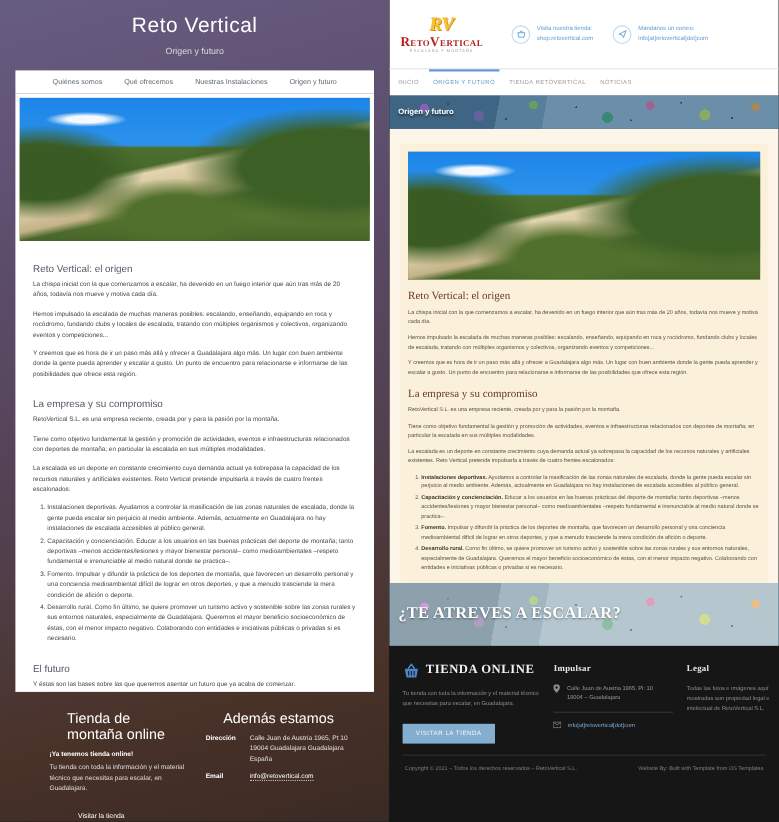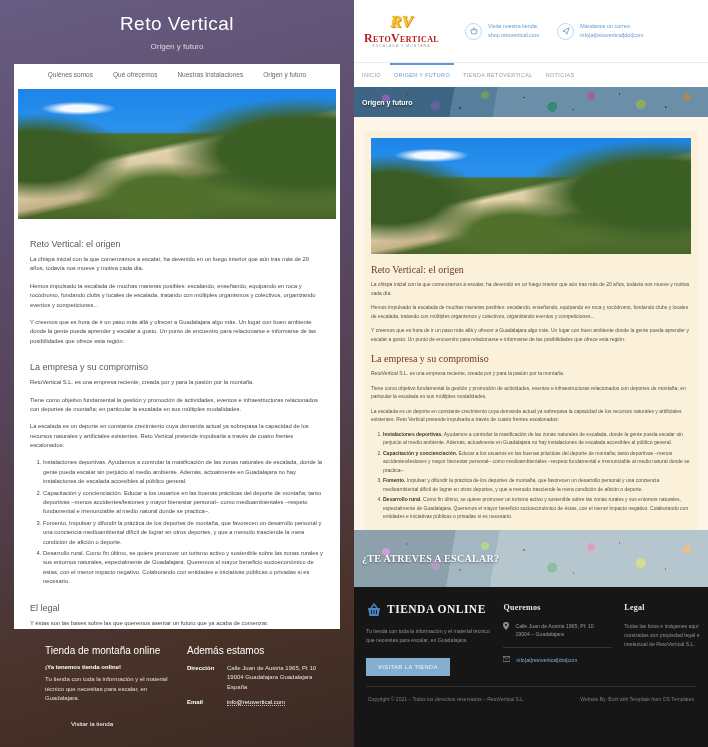--- a/index.html
+++ b/index.html
@@ -25,21 +25,21 @@
       linear-gradient(180deg,#1d85e8 0%,#2b92ec 33%,#4c6f2f 35%,#44652a 60%,#5c7934 80%,#466427 100%);
     background-color:#47682c;}
   .lart{padding:8px 12px 0;}
   .lart h2{font-size:9px;font-weight:400;color:#5c5565;margin:16px 0 6px;}
   .lart h2:first-child{margin-top:12px;}
   .lart p{font-size:5.8px;line-height:1.62;color:#46464d;margin:0 0 8px;}
   .lart ol{margin:0 0 8px;padding-left:13px;}
   .lart li{font-size:5.8px;line-height:1.62;color:#46464d;margin-bottom:2px;}
   .lfoot{padding:16px 16px 0 45px;color:#fff;}
   .lfoot-grid{display:grid;grid-template-columns:128px 1fr;column-gap:14px;}
-  .lfoot h3{font-size:10px;font-weight:400;margin:0 0 8px;}
+  .lfoot h3{font-size:13px;font-weight:400;margin:0 16px 8px;}
   .lfoot .lead{font-size:6px;font-weight:bold;margin:2px 0 5px;}
   .lfoot p{font-size:6px;line-height:1.6;color:rgba(255,255,255,.82);margin:0 0 8px;}
   .lfoot .shoplink{display:inline-block;margin:4px 0 0 26px;font-size:6.2px;color:#fff;cursor:pointer;}
   .addr-row{display:grid;grid-template-columns:34px 1fr;column-gap:6px;font-size:6px;line-height:1.55;margin-bottom:6px;}
   .addr-row .lbl{font-weight:bold;}
   .addr-row .val{color:rgba(255,255,255,.85);}
   .email-link{color:#fff;border-bottom:1px dotted rgba(255,255,255,.7);cursor:pointer;}
 
   
   .panel.right{background:#151515;display:flex;flex-direction:column;}
@@ -78,21 +78,21 @@
   .rmain{height:413px;background:#fdf6e8;padding:14px 10px 0;overflow:hidden;flex:none;}
   .rcard{background:#fbf0da;padding:7px 7px 12px;}
   .photo.small{height:116px;}
   .rart h2{font-family:"Liberation Serif",serif;font-weight:400;font-size:10px;color:#6b3a26;margin:10px 0 5px;}
   .rart p{font-size:5px;line-height:1.7;color:#55504a;margin:0 0 6px;}
   .rart ol{margin:0 0 6px;padding-left:12px;}
   .rart li{font-size:5px;line-height:1.7;color:#55504a;margin-bottom:2px;}
   .rart li .lead{font-weight:bold;color:#3c362f;}
   .rbanner{height:57px;position:relative;display:flex;align-items:center;flex:none;}
   .rbanner::before{content:"";position:absolute;inset:0;background:rgba(253,243,223,.38);}
-  .rbanner .btxt{position:relative;z-index:1;margin-left:8px;font-family:"Liberation Serif",serif;font-weight:bold;font-size:10px;color:#fff;text-shadow:0 1px 2px rgba(0,0,0,.45);letter-spacing:.3px;}
+  .rbanner .btxt{position:relative;z-index:1;margin-left:8px;font-family:"Liberation Serif",serif;font-weight:bold;font-size:15px;color:#fff;text-shadow:0 1px 2px rgba(0,0,0,.45);letter-spacing:.3px;}
   .rfoot{flex:1;background:#161616;color:#9a9a9a;padding:16px 12px 0;}
   .rfoot-grid{display:grid;grid-template-columns:38% 33% 29%;column-gap:12px;}
   .rfoot h3{font-family:"Liberation Serif",serif;font-size:8px;font-weight:bold;color:#e8e8e8;margin:0 0 10px;letter-spacing:.3px;}
   .rfoot .bigshop{display:flex;align-items:flex-start;gap:5px;margin-bottom:10px;}
   .rfoot .bigshop .t{font-family:"Liberation Serif",serif;font-weight:bold;font-size:11.5px;color:#f2f2f2;text-transform:uppercase;letter-spacing:.5px;}
   .rfoot p{font-size:5.2px;line-height:1.7;margin:0 0 10px;color:#8f8f8f;}
   .shopbtn{display:inline-block;background:#84aed0;color:#f4f8fb;font-size:5.6px;letter-spacing:.5px;padding:6px 12px;text-transform:uppercase;cursor:pointer;}
   .frow{display:flex;gap:6px;align-items:flex-start;font-size:5.2px;line-height:1.6;padding-bottom:8px;}
   .frow.sep{border-bottom:1px solid #333;margin-bottom:8px;}
   .frow .femail{color:#7fb0d8;cursor:pointer;}
@@ -125,21 +125,21 @@
         <h2>La empresa y su compromiso</h2>
         <p>RetoVertical S.L. es una empresa reciente, creada por y para la pasión por la montaña.</p>
         <p>Tiene como objetivo fundamental la gestión y promoción de actividades, eventos e infraestructuras relacionados con deportes de montaña; en particular la escalada en sus múltiples modalidades.</p>
         <p>La escalada es un deporte en constante crecimiento cuya demanda actual ya sobrepasa la capacidad de los recursos naturales y artificiales existentes. Reto Vertical pretende impulsarla a través de cuatro frentes escalonados:</p>
         <ol>
           <li><span>Instalaciones deportivas.</span><span> Ayudamos a controlar la masificación de las zonas naturales de escalada, donde la gente pueda escalar sin perjuicio al medio ambiente. Además, actualmente en Guadalajara no hay instalaciones de escalada accesibles al público general.</span></li>
           <li><span>Capacitación y concienciación.</span><span> Educar a los usuarios en las buenas prácticas del deporte de montaña; tanto deportivas –menos accidentes/lesiones y mayor bienestar personal– como medioambientales –respeto fundamental e irrenunciable al medio natural donde se practica–.</span></li>
           <li><span>Fomento.</span><span> Impulsar y difundir la práctica de los deportes de montaña, que favorecen un desarrollo personal y una conciencia medioambiental difícil de lograr en otros deportes, y que a menudo trasciende la mera condición de afición o deporte.</span></li>
           <li><span>Desarrollo rural.</span><span> Como fin último, se quiere promover un turismo activo y sostenible sobre las zonas rurales y sus entornos naturales, especialmente de Guadalajara. Queremos el mayor beneficio socioeconómico de éstas, con el menor impacto negativo. Colaborando con entidades e iniciativas públicas o privadas si es necesario.</span></li>
         </ol>
-        <h2>El legal</h2>
+        <h2>El futuro</h2>
         <p>Y éstas son las bases sobre las que queremos asentar un futuro que ya acaba de comenzar.</p>
 
       </article>
     </div>
     <footer class="lfoot">
       <div class="lfoot-grid">
         <div>
           <h3>Tienda de montaña online</h3>
           <div class="lead">¡Ya tenemos tienda online!</div>
           <p>Tu tienda con toda la información y el material técnico que necesitas para escalar, en Guadalajara.</p>
@@ -240,21 +240,21 @@
                 <path d="M2 5h12l-1.5 8h-9z" fill="#4a86c0"></path>
                 <path d="M5 5L8 1l3 4" fill="none" stroke="#4a86c0" stroke-width="1.4"></path>
                 <path d="M5.5 7v4M8 7v4M10.5 7v4" stroke="#16202c" stroke-width="1"></path>
               </svg>
             <span class="t">Tienda online</span>
           </div>
           <p>Tu tienda con toda la información y el material técnico que necesitas para escalar, en Guadalajara.</p>
           <span class="shopbtn">Visitar la tienda</span>
         </div>
         <div>
-          <h3>Queremos</h3>
+          <h3>Impulsar</h3>
           <div class="frow sep">
             <svg class="icon-svg" width="6" height="8" viewBox="0 0 6 8">
                 <path d="M3 0a3 3 0 0 1 3 3c0 2-3 5-3 5S0 5 0 3a3 3 0 0 1 3-3z" fill="#8f8f8f"></path>
                 <circle cx="3" cy="3" r="1.1" fill="#161616"></circle>
               </svg>
             <span>
               <span>Calle Juan de Austria 1965, Pl: 10</span><br>
               <span>19004 – Guadalajara</span>
             </span>
           </div>

